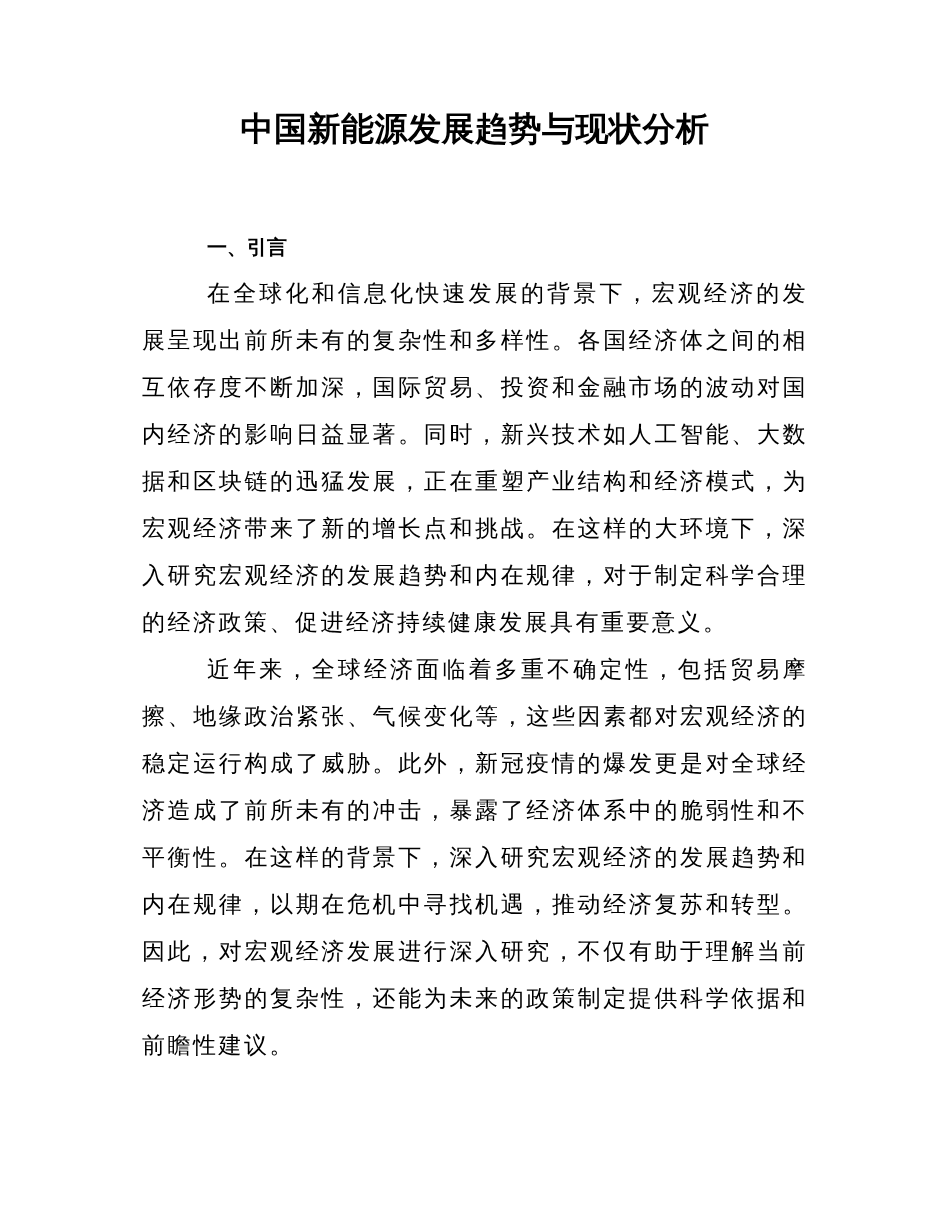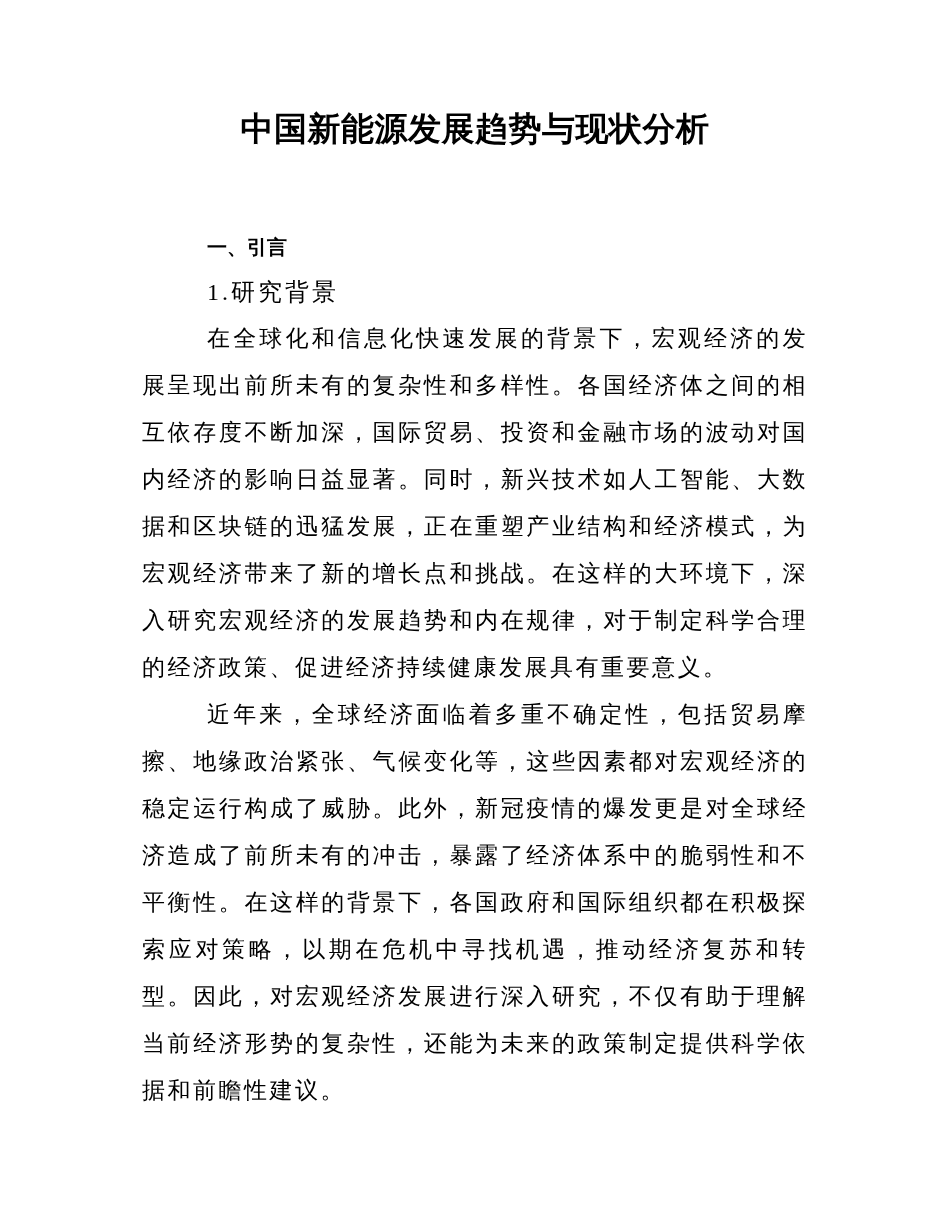--- a/index.html
+++ b/index.html
@@ -55,18 +55,17 @@
   }
 </style>
 </head>
 <body>
 
 <div class="page">
   <h1 class="doc-title">中国新能源发展趋势与现状分析</h1>
 
   <h2 class="section-heading">一、引言</h2>
 
-  <h3 class="section-subheading">1.研究背景</h3>
 
   <p class="body-paragraph">在全球化和信息化快速发展的背景下，宏观经济的发展呈现出前所未有的复杂性和多样性。各国经济体之间的相互依存度不断加深，国际贸易、投资和金融市场的波动对国内经济的影响日益显著。同时，新兴技术如人工智能、大数据和区块链的迅猛发展，正在重塑产业结构和经济模式，为宏观经济带来了新的增长点和挑战。在这样的大环境下，深入研究宏观经济的发展趋势和内在规律，对于制定科学合理的经济政策、促进经济持续健康发展具有重要意义。</p>
 
-  <p class="body-paragraph">近年来，全球经济面临着多重不确定性，包括贸易摩擦、地缘政治紧张、气候变化等，这些因素都对宏观经济的稳定运行构成了威胁。此外，新冠疫情的爆发更是对全球经济造成了前所未有的冲击，暴露了经济体系中的脆弱性和不平衡性。在这样的背景下，各国政府和国际组织都在积极探索应对策略，以期在危机中寻找机遇，推动经济复苏和转型。因此，对宏观经济发展进行深入研究，不仅有助于理解当前经济形势的复杂性，还能为未来的政策制定提供科学依据和前瞻性建议。</p>
+  <p class="body-paragraph">近年来，全球经济面临着多重不确定性，包括贸易摩擦、地缘政治紧张、气候变化等，这些因素都对宏观经济的稳定运行构成了威胁。此外，新冠疫情的爆发更是对全球经济造成了前所未有的冲击，暴露了经济体系中的脆弱性和不平衡性。在这样的背景下，深入研究宏观经济的发展趋势和内在规律，以期在危机中寻找机遇，推动经济复苏和转型。因此，对宏观经济发展进行深入研究，不仅有助于理解当前经济形势的复杂性，还能为未来的政策制定提供科学依据和前瞻性建议。</p>
 </div>
 
 </body></html>

